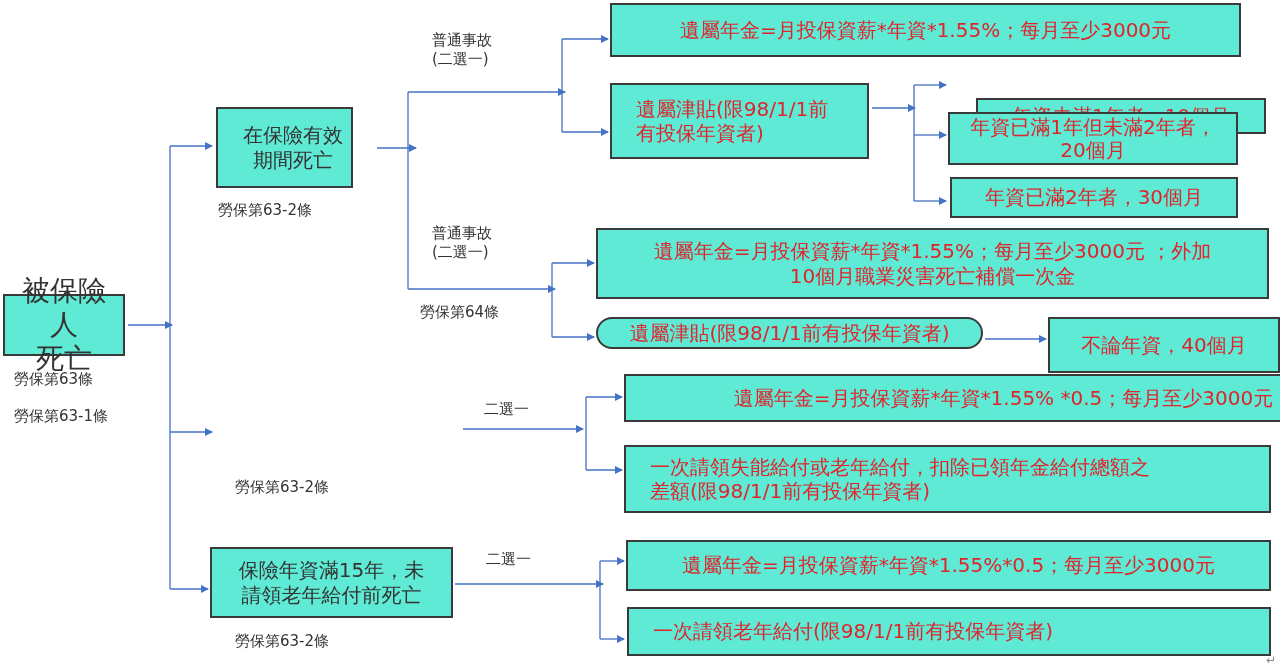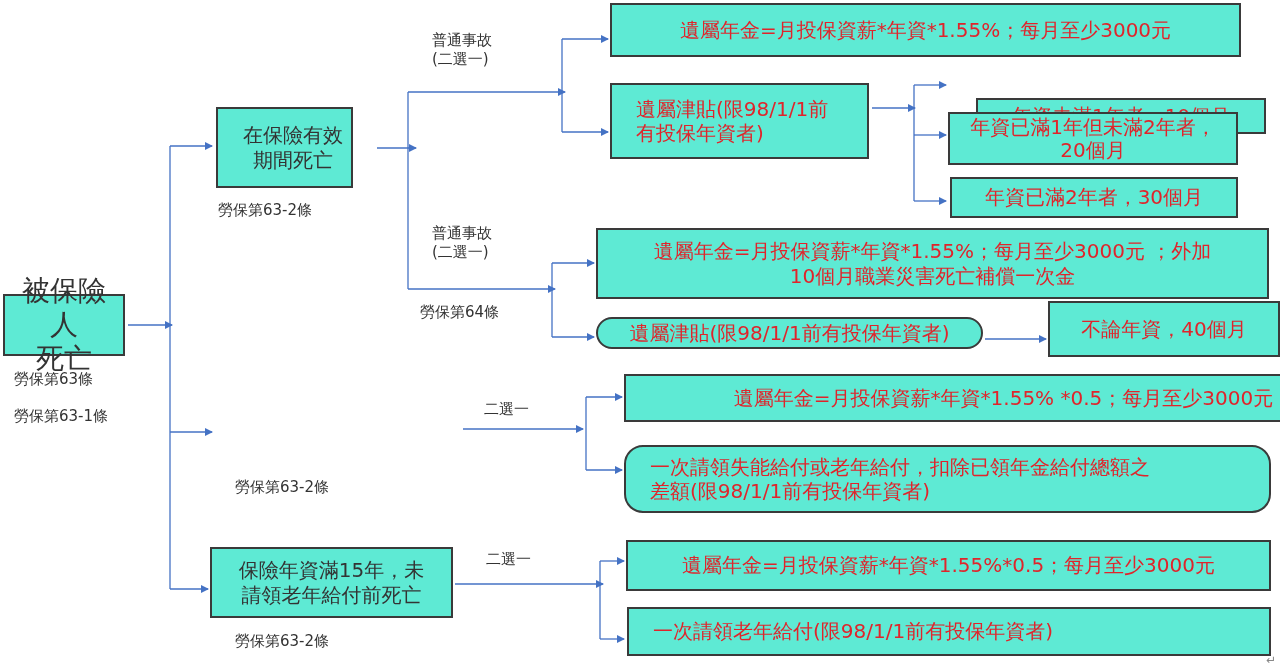--- a/index.html
+++ b/index.html
@@ -83,26 +83,26 @@
   <div class="box red left" style="left:610px;top:83px;width:259px;height:76px;white-space:pre-line;">遺屬津貼(限98/1/1前
 有投保年資者)</div>
   <div class="box red" style="left:976px;top:66px;width:290px;height:36px;margin-top:32px;">年資未滿1年者，10個月</div>
   <div class="box red" style="left:948px;top:112px;width:290px;height:53px;white-space:pre-line;line-height:1.15;">年資已滿1年但未滿2年者，
 20個月</div>
   <div class="box red" style="left:950px;top:177px;width:288px;height:41px;">年資已滿2年者，30個月</div>
 
   <div class="box red" style="left:596px;top:228px;width:673px;height:71px;white-space:pre-line;">遺屬年金=月投保資薪*年資*1.55%；每月至少3000元 ；外加
 10個月職業災害死亡補償一次金</div>
   <div class="box red" style="left:596px;top:317px;width:387px;height:32px;border-radius:21px;">遺屬津貼(限98/1/1前有投保年資者)</div>
-  <div class="box red" style="left:1048px;top:301px;width:232px;height:56px;">不論年資，40個月</div>
+  <div class="box red" style="left:1048px;top:317px;width:232px;height:56px;">不論年資，40個月</div>
 
   <div class="lbl" style="left:235px;top:478px;">勞保第63-2條</div>
   <div class="lbl" style="left:484px;top:400px;">二選一</div>
   <div class="box red" style="left:624px;top:374px;width:759px;height:48px;">遺屬年金=月投保資薪*年資*1.55% *0.5；每月至少3000元</div>
-  <div class="box red left" style="left:624px;top:445px;width:647px;height:68px;white-space:pre-line;border-radius:19px;">一次請領失能給付或老年給付，扣除已領年金給付總額之
+  <div class="box red left" style="left:624px;top:445px;width:647px;height:68px;white-space:pre-line;">一次請領失能給付或老年給付，扣除已領年金給付總額之
 差額(限98/1/1前有投保年資者)</div>
 
   <div class="box" style="left:210px;top:547px;width:243px;height:71px;white-space:pre-line;">保險年資滿15年，未
 請領老年給付前死亡</div>
   <div class="lbl" style="left:235px;top:632px;">勞保第63-2條</div>
   <div class="lbl" style="left:486px;top:550px;">二選一</div>
   <div class="box red" style="left:626px;top:540px;width:645px;height:51px;">遺屬年金=月投保資薪*年資*1.55%*0.5；每月至少3000元</div>
   <div class="box red left" style="left:627px;top:607px;width:644px;height:49px;">一次請領老年給付(限98/1/1前有投保年資者)</div>
 
   <div class="corner">↵</div>

